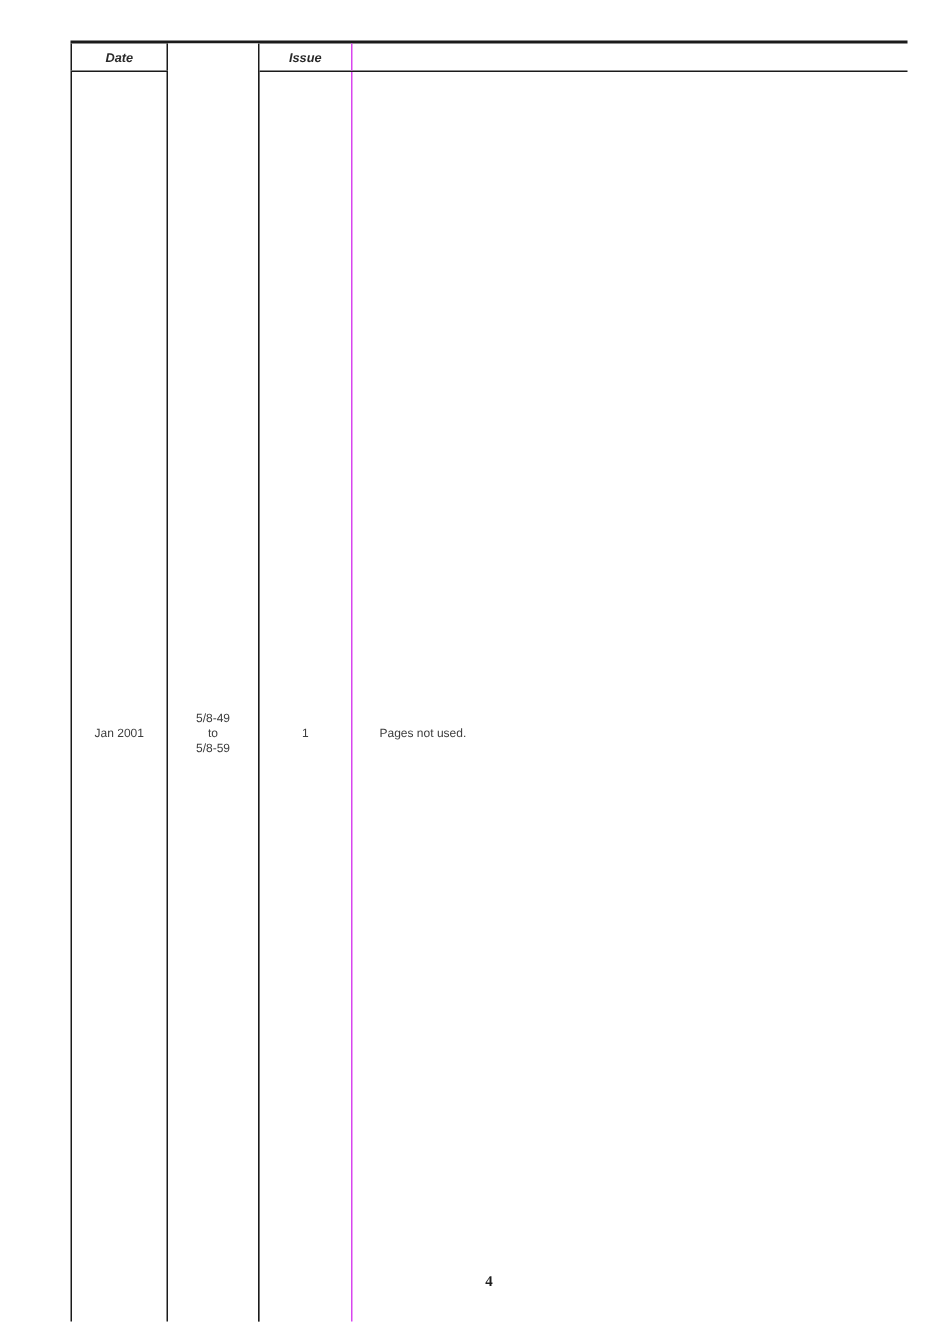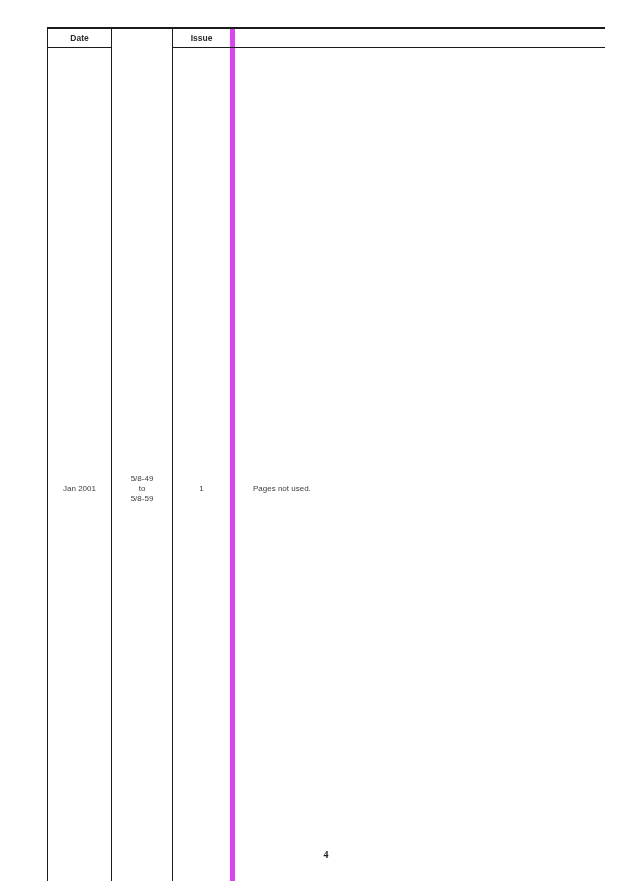--- a/index.html
+++ b/index.html
@@ -31,24 +31,24 @@
     border-bottom: 1px solid #1b1b1b;
   }
   .cell {
     display: flex;
     align-items: center;
     justify-content: center;
     text-align: center;
   }
   .cell.date  { width: 65px; border-left: 1px solid #1b1b1b; border-right: 1px solid #1b1b1b; }
   .cell.page  { width: 61px; border-right: 1px solid #1b1b1b; white-space: pre-line; }
-  .cell.issue { width: 62px; border-right: 5px solid #d946ef; }
+  .cell.issue { width: 62px; border-right: 1px solid #d946ef; }
   .cell.changes { flex: 1; justify-content: flex-start; text-align: left; padding-left: 18px; }
 
-  .thead { height: 19px; font-weight: bold; color: #2a2a2a; font-size: 8.5px; }
+  .thead { height: 19px; font-weight: bold; color: #2a2a2a; font-size: 8.5px; font-style: italic; }
   .thead .cell.changes { justify-content: center; text-align: center; padding-left: 0; }
 
   .tbody .row { min-height: 20.7px; }
   .tbody .row:nth-child(1) { min-height: 37px; }
   .tbody .row:nth-child(2) { min-height: 49px; }
   .tbody .row:nth-child(3) { min-height: 39px; }
   .tbody .row:nth-child(4) { min-height: 22px; }
   .tbody .row:nth-child(5) { min-height: 22px; border-bottom-width: 2px; }
   .tbody .row:last-child { border-bottom: none; }
 

